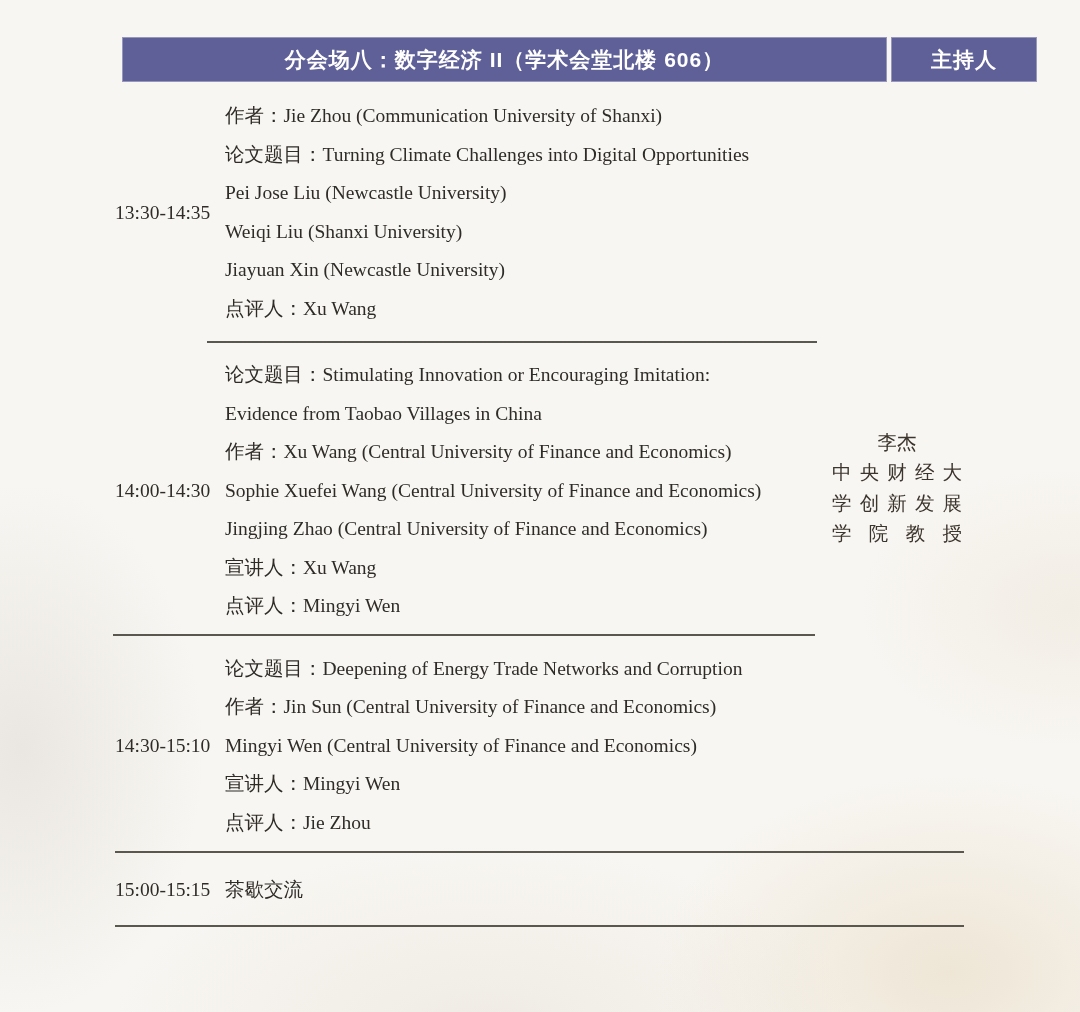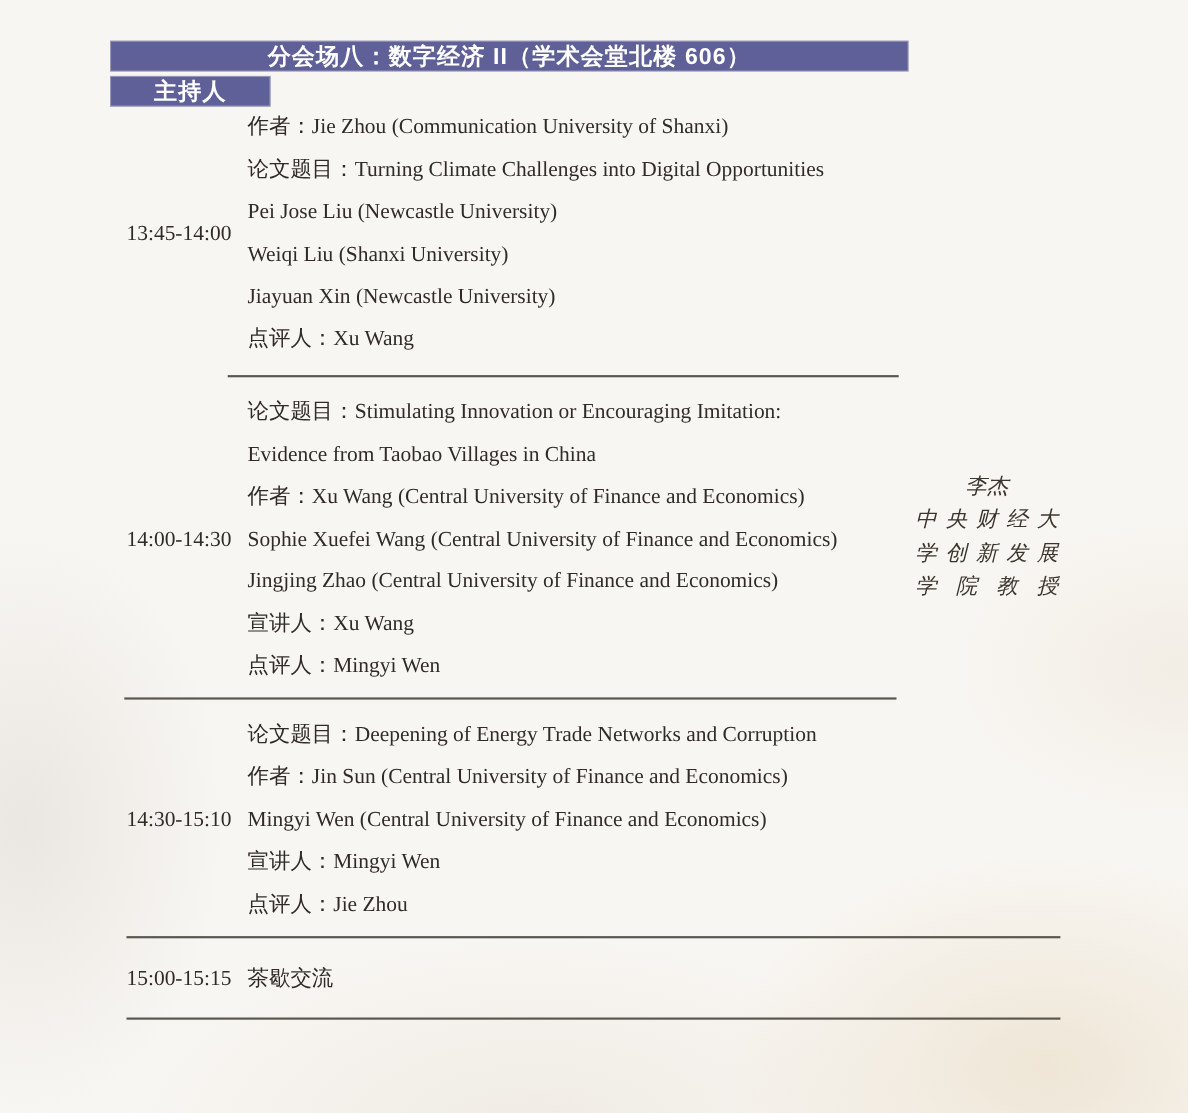--- a/index.html
+++ b/index.html
@@ -16,25 +16,24 @@
       radial-gradient(ellipse 420px 280px at 88% 96%, rgba(230,216,190,0.55), transparent 70%),
       radial-gradient(ellipse 260px 380px at 2% 74%, rgba(204,199,191,0.32), transparent 70%),
       radial-gradient(ellipse 520px 260px at 45% 102%, rgba(219,210,195,0.30), transparent 72%),
       radial-gradient(ellipse 300px 200px at 99% 60%, rgba(226,214,194,0.28), transparent 70%),
       #f8f6f2;
   }
 
   
   .header-bar {
     position: absolute;
-    top: 37px; left: 100px;
-    width: 726px; height: 45px;
+    top: 37px; left: 122px;
+    width: 915px; height: 45px;
     display: flex;
     gap: 4px;
-    flex-direction: column;
   }
   .header-cell {
     background: #5f6097;
     color: #ffffff;
     display: flex;
     align-items: center;
     justify-content: center;
     font-family: "Liberation Sans", "DejaVu Sans", sans-serif;
     font-weight: bold;
     font-size: 21px;
@@ -77,21 +76,20 @@
   .d3 { margin-top: 9px;  width: 849px; }
   .d4 { margin-top: 15px; width: 849px; }
 
   
   .moderator-info {
     position: absolute;
     left: 832px; top: 427px;
     width: 130px;
     font-size: 19.5px;
     color: #3c352d;
-    font-style: italic;
   }
   .mod-name { text-align: center; line-height: 31px; }
   .mod-line {
     text-align: justify;
     text-align-last: justify;
     line-height: 30.5px;
   }
 </style>
 </head>
 <body>
@@ -103,21 +101,21 @@
       <span>分会场八：数字经济 II（学术会堂北楼 606）</span>
     </div>
     <div class="header-cell header-moderator">
       <span>主持人</span>
     </div>
   </div>
 
   <div class="table-body">
 
     <div class="session-row row-1">
-      <div class="time-cell">13:45-14:00</div>
+      <div class="time-cell">13:30-14:35</div>
       <div class="content-cell">
         <div class="line">作者：Jie Zhou (Communication University of Shanxi)</div>
         <div class="line">论文题目：Turning Climate Challenges into Digital Opportunities</div>
         <div class="line">Pei Jose Liu (Newcastle University)</div>
         <div class="line">Weiqi Liu (Shanxi University)</div>
         <div class="line">Jiayuan Xin (Newcastle University)</div>
         <div class="line">点评人：Xu Wang</div>
       </div>
     </div>
     <div class="divider d1"></div>

